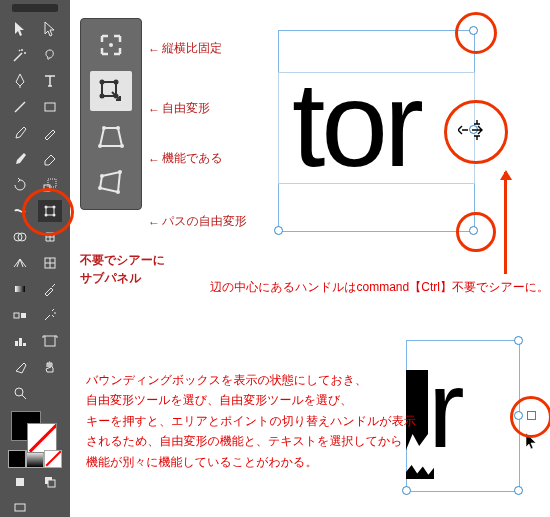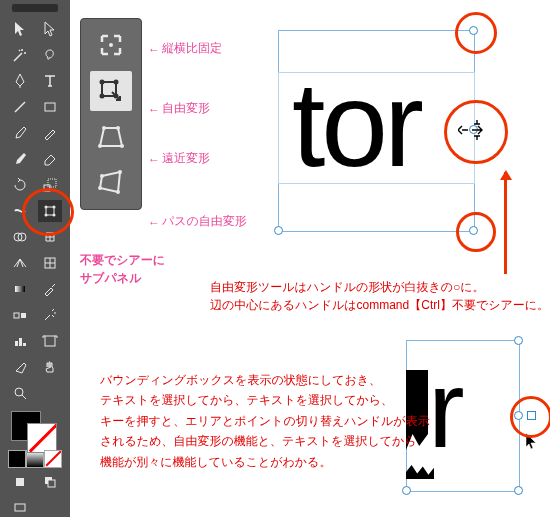--- a/index.html
+++ b/index.html
@@ -117,21 +117,21 @@
     align-items: center;
     justify-content: center;
     border-radius: 2px;
     cursor: pointer;
   }
   .subpanel .subtool.active { background: #e4e4e4; }
   .subpanel svg { width: 30px; height: 30px; }
 
   .anno {
     position: absolute;
-    color: #ec4899;
+    color: #b91c1c;
     font-size: 12px;
     white-space: nowrap;
   }
   .arrow-l::before {
     content: "←";
     margin-right: 2px;
   }
   .canvas-box {
     position: absolute;
     border: 1px solid #7fb5e6;
@@ -441,21 +441,21 @@
         <circle cx="6" cy="8" r="2" fill="#e8e8e8"></circle>
         <circle cx="24" cy="4" r="2" fill="#e8e8e8"></circle>
         <circle cx="22" cy="24" r="2" fill="#e8e8e8"></circle>
         <circle cx="4" cy="20" r="2" fill="#e8e8e8"></circle>
       </svg>
   </div>
 </div>
 
 <div class="anno arrow-l" style="left:148px; top:40px;">縦横比固定</div>
 <div class="anno arrow-l" style="left:148px; top:100px;text-align:right;">自由変形</div>
-<div class="anno arrow-l" style="left:148px; top:150px;">遠近変形</div>
+<div class="anno arrow-l" style="left:148px; top:150px;">機能である</div>
 <div class="anno arrow-l" style="left:148px; top:213px;">パスの自由変形</div>
 
 <div class="anno" style="left:80px; top:252px; font-weight:600;">不要でシアーに</div>
 <div class="anno" style="left:80px; top:270px; font-weight:600;">サブパネル</div>
 
 <div class="canvas-box" style="left:278px; top:30px; width:195px; height:200px;"></div>
 <div class="canvas-box" style="left:278px; top:72px; width:195px; height:110px; border-color:#bcd4ea;"></div>
 <div class="handle" style="left:469px; top:26px;"></div>
 <div class="handle" style="left:274px; top:226px;"></div>
 <div class="handle" style="left:469px; top:226px;"></div>
@@ -467,40 +467,39 @@
     <path d="M4 6 L0 10 L4 14 M4 10 L10 10 M16 4 L22 4 M16 16 L22 16 M19 0 L19 4 M19 16 L19 20 M14 10 L24 10 M20 6 L24 10 L20 14" stroke="#000" stroke-width="1.4" fill="none"></path>
   </svg>
 
 <div class="red-circle" style="left:455px; top:12px; width:36px; height:36px;"></div>
 <div class="red-circle" style="left:444px; top:100px; width:58px; height:58px;"></div>
 <div class="red-circle" style="left:456px; top:212px; width:34px; height:34px;"></div>
 
 <div class="mid-arrow-up" style="left:504px; top:172px; height:102px;"></div>
 
 <div class="note" style="left:210px; top:278px;">
-  <div>自由変形ツールはハンドルの形状が白抜きの○に。</div>
   <div>辺の中心にあるハンドルはcommand【Ctrl】不要でシアーに。</div>
 </div>
 
 <div class="canvas-box" style="left:406px; top:340px; width:112px; height:150px;"></div>
 <div class="handle" style="left:514px; top:336px;"></div>
 <div class="handle" style="left:514px; top:411px;"></div>
 <div class="handle" style="left:527px; top:411px; border-radius:0;"></div>
 <div class="handle" style="left:402px; top:486px;"></div>
 <div class="handle" style="left:514px; top:486px;"></div>
 
 <div class="txt-big" style="left:428px; top:345px; font-size:110px;">r</div>
 <div class="wavy-floor" style="left:406px; top:465px; width:28px; height:14px; clip-path: polygon(0 50%, 20% 0, 40% 60%, 60% 10%, 80% 70%, 100% 20%, 100% 100%, 0 100%);"></div>
 <div class="wavy-floor" style="left:406px; top:370px; width:22px; height:80px; clip-path: polygon(0 0, 100% 0, 100% 80%, 60% 95%, 30% 80%, 0 100%);"></div>
 
 <svg style="position:absolute; left:524px; top:432px;" width="16" height="20">
     <path d="M2 1 L2 15 L5 12 L7 17 L9 16 L7 11 L12 11 Z" fill="#000" stroke="#fff" stroke-width="0.6"></path>
   </svg>
 
 <div class="red-circle" style="left:510px; top:396px; width:36px; height:36px;"></div>
 
-<div class="note" style="left:100px; top:370px; line-height:1.7;">
+<div class="note" style="left:86px; top:370px; line-height:1.7;">
   <div>バウンディングボックスを表示の状態にしておき、</div>
-  <div>テキストを選択してから、テキストを選択してから、</div>
+  <div>自由変形ツールを選び、自由変形ツールを選び、</div>
   <div>キーを押すと、エリアとポイントの切り替えハンドルが表示</div>
   <div>されるため、自由変形の機能と、テキストを選択してから</div>
   <div>機能が別々に機能していることがわかる。</div>
 </div>
 
 </body></html>

